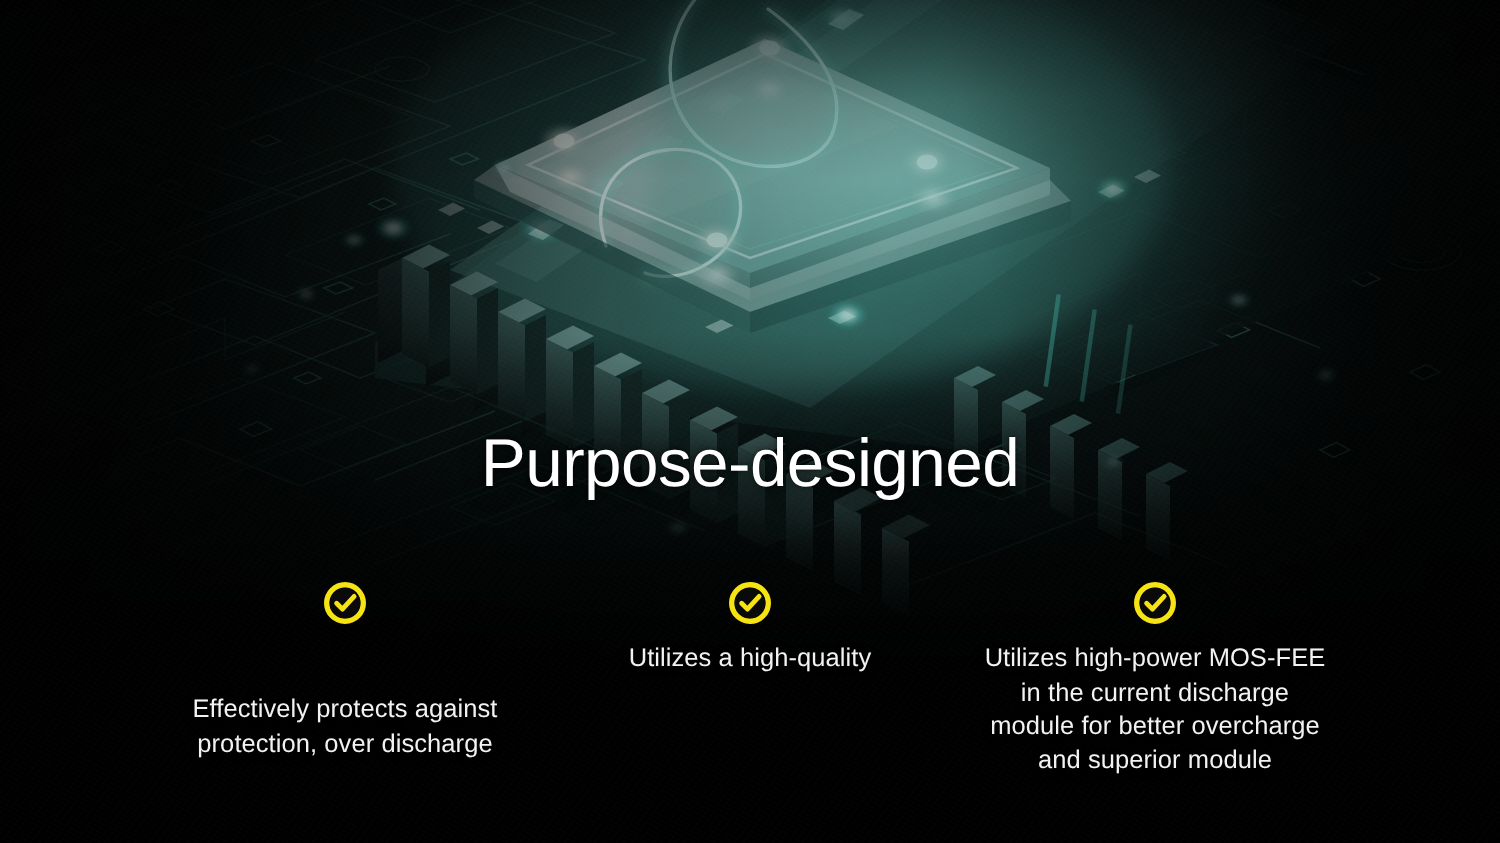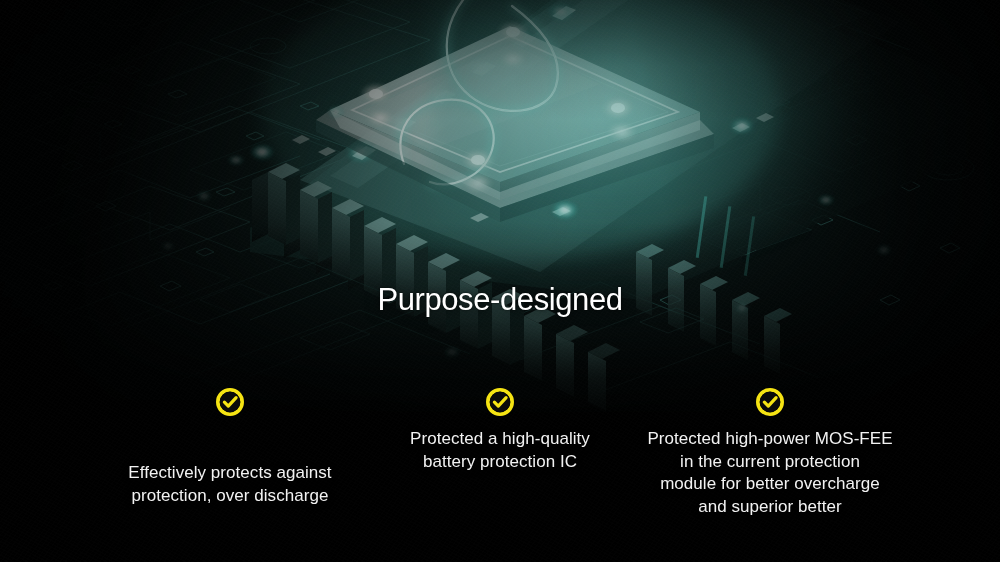--- a/index.html
+++ b/index.html
@@ -131,21 +131,21 @@
     inset: 0;
   }
 
   .headline {
     position: absolute;
     left: 0;
     right: 0;
     top: 252px;
     text-align: center;
     color: #ffffff;
-    font-size: 31px;
+    font-size: 45px;
     line-height: 53px;
     letter-spacing: -0.4px;
     font-weight: 400;
     text-shadow: 0 2px 14px rgba(0,0,0,0.75), 0 0 3px rgba(0,0,0,0.6);
   }
   .headline .hl-line { display: block; white-space: nowrap; }
   .headline .hl-line-2 { letter-spacing: -0.9px; }
 
   .features {
     position: absolute;
@@ -578,35 +578,34 @@
         </div>
       </div>
 
       <div class="feature feature-2">
         <svg class="check-icon" viewBox="0 0 28 28">
           <circle cx="14" cy="14" r="12.2" fill="none" stroke="#F5E313" stroke-width="3.6"></circle>
           <circle cx="14" cy="14" r="10.2" fill="#0a0a0a"></circle>
           <path d="M8.4 14.2 L12.3 18.1 L20.1 9.6" fill="none" stroke="#F5E313" stroke-width="3.2" stroke-linecap="round" stroke-linejoin="round"></path>
         </svg>
         <div class="feature-text">
-          <span>Protected a high-quality</span><br>
-          <span>battery protection IC</span>
+          <span>Utilizes a high-quality</span><br>
         </div>
       </div>
 
       <div class="feature feature-3">
         <svg class="check-icon" viewBox="0 0 28 28">
           <circle cx="14" cy="14" r="12.2" fill="none" stroke="#F5E313" stroke-width="3.6"></circle>
           <circle cx="14" cy="14" r="10.2" fill="#0a0a0a"></circle>
           <path d="M8.4 14.2 L12.3 18.1 L20.1 9.6" fill="none" stroke="#F5E313" stroke-width="3.2" stroke-linecap="round" stroke-linejoin="round"></path>
         </svg>
         <div class="feature-text">
-          <span>Protected high-power MOS-FEE</span><br>
-          <span>in the current protection</span><br>
+          <span>Utilizes high-power MOS-FEE</span><br>
+          <span>in the current discharge</span><br>
           <span>module for better overcharge</span><br>
-          <span>and superior better</span>
+          <span>and superior module</span>
         </div>
       </div>
 
     </div>
   </div>
 
 </div>
 
 </body></html>

